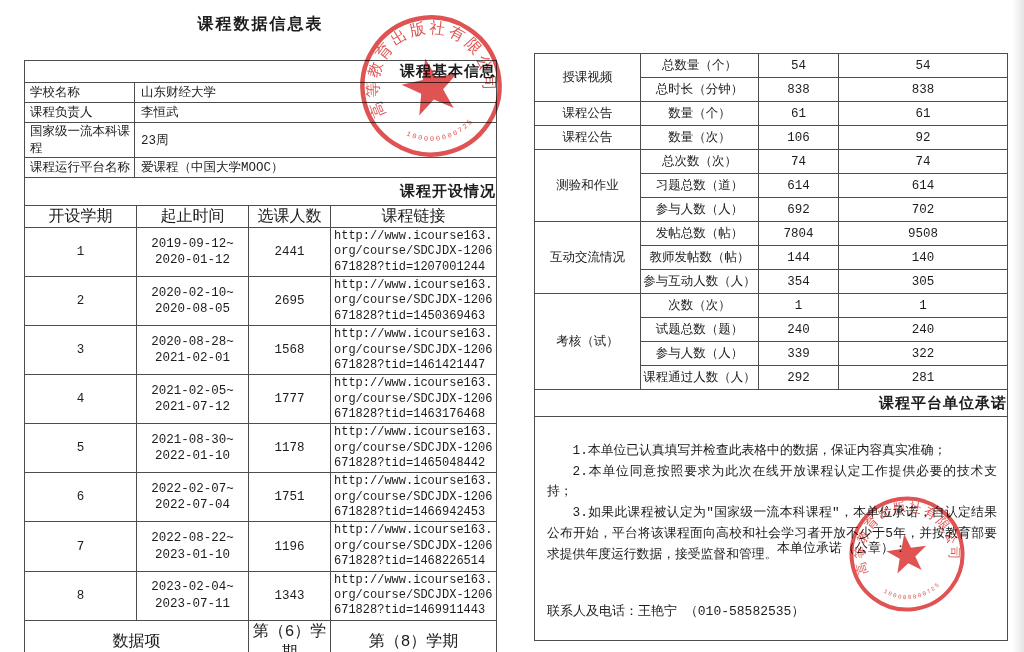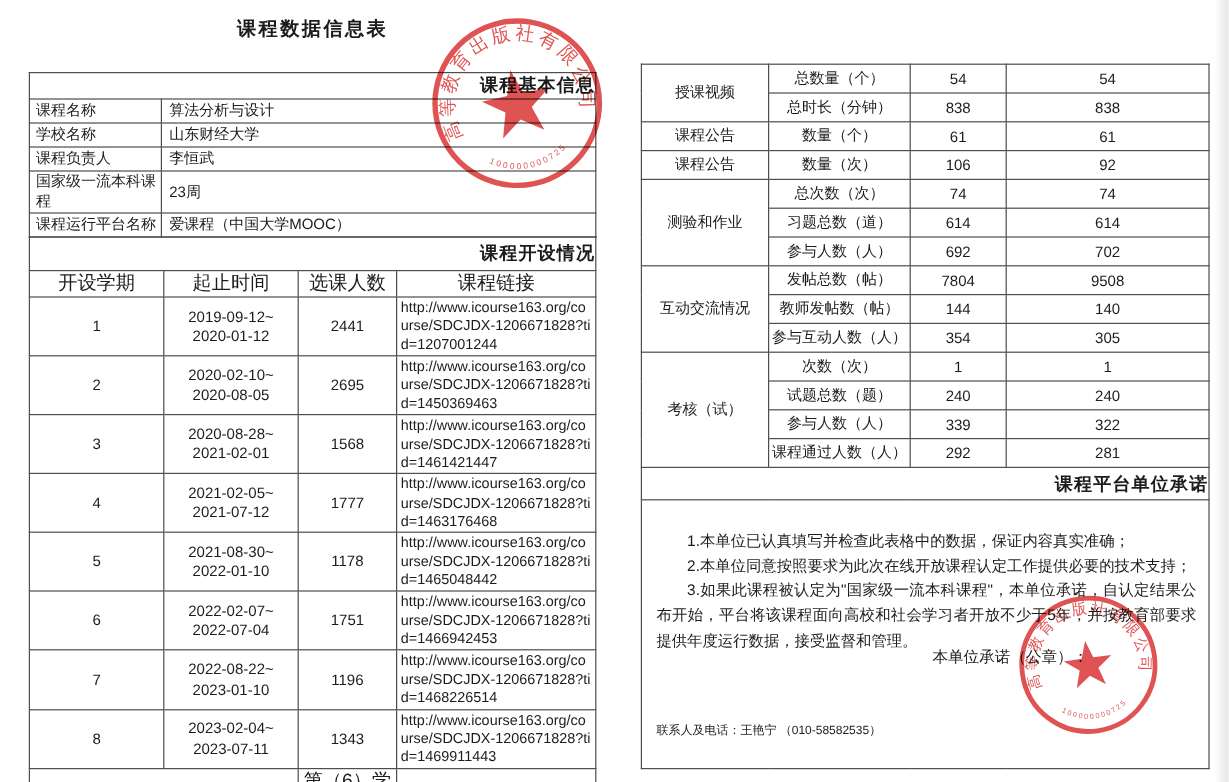--- a/index.html
+++ b/index.html
@@ -1,21 +1,21 @@
 <!DOCTYPE html>
 <html><head>
 <meta charset="utf-8">
 <style>
   * { box-sizing: border-box; margin: 0; padding: 0; }
   html,body { background:#ffffff; }
   .page {
     position: relative;
     width: 1024px; height: 652px;
     background: #fff;
-    font-family: Liberation Sans, sans-serif;
+    font-family: Liberation Mono, monospace;
     color: #1c1c1c;
     overflow: hidden;
   }
   .edge-shadow {
     position:absolute; right:0; top:0; width:12px; height:100%;
     background: linear-gradient(90deg, rgba(0,0,0,0) 0%, rgba(0,0,0,0.10) 100%);
   }
   .col-left  { position:absolute; left:24px;  top:0;    width:473px; }
   .col-right { position:absolute; left:534px; top:53px; width:474px; }
 
@@ -58,21 +58,21 @@
 
   td.commit { height:224px; vertical-align:top; position:relative; padding:0; }
   .commit-text { padding:24px 10px 0 12px; }
   .commit-text p {
     font-size:12.8px; line-height:1.62; text-indent:2em; text-align:justify;
   }
   .seal-label {
     position:absolute; top:122px; right:100px; font-size:13px;
   }
   .contact {
-    position:absolute; top:185px; left:12px; font-size:10px;
+    position:absolute; top:185px; left:12px; font-size:13px;
   }
 
   .stamp {
     position:absolute; color:#db3b3b; opacity:.88;
     mix-blend-mode: multiply; pointer-events:none;
   }
   .stamp-top    { left:356px; top:11px;  width:150px; height:150px; transform:rotate(-12deg); }
   .stamp-bottom { left:845px; top:492px; width:124px; height:124px; transform:rotate(-8deg); }
 </style>
 </head>
@@ -84,24 +84,20 @@
     <div class="doc-title">课程数据信息表</div>
 
     <table class="tbl basic">
       <colgroup>
           <col style="width:110px">
           <col>
         </colgroup>
       <tbody>
           <tr class="secrow">
         <td class="sec" colspan="2">课程基本信息</td>
-      </tr>
-      <tr>
-        <td class="lbl">课程名称</td>
-        <td class="val">算法分析与设计</td>
       </tr>
       <tr>
         <td class="lbl">学校名称</td>
         <td class="val">山东财经大学</td>
       </tr>
       <tr>
         <td class="lbl">课程负责人</td>
         <td class="val">李恒武</td>
       </tr>
       <tr>

